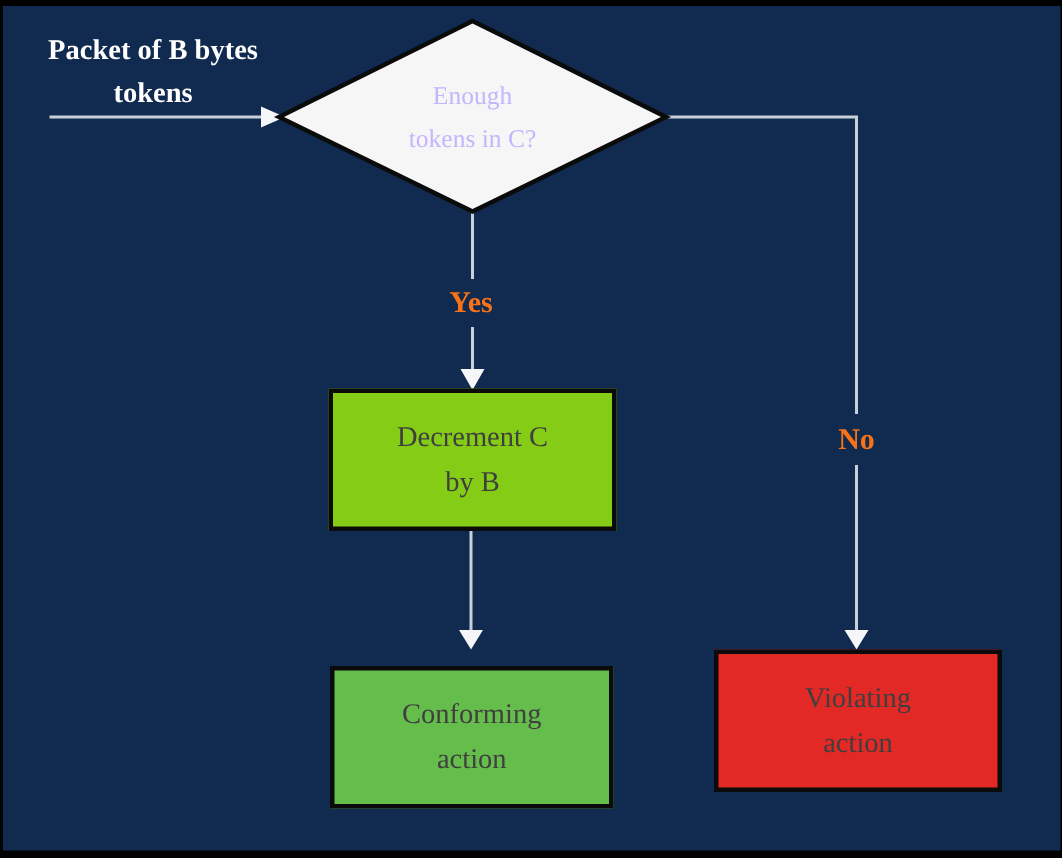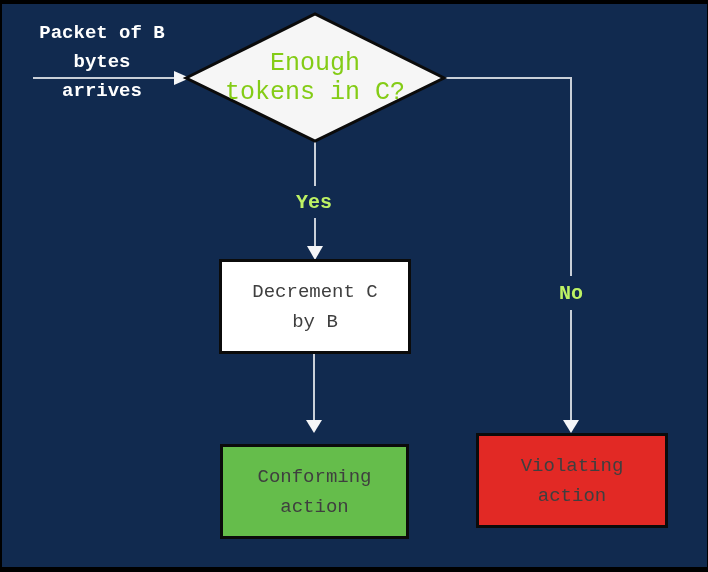--- a/index.html
+++ b/index.html
@@ -2,21 +2,21 @@
 <html><head>
 <meta charset="utf-8">
 <style>
   html, body { margin: 0; padding: 0; background: #000; }
   .canvas {
     position: relative;
     width: 708px;
     height: 572px;
     background: #000000;
     overflow: hidden;
-    font-family: Liberation Mono, monospace;
+    font-family: Liberation Serif, serif;
   }
   .page-bg {
     position: absolute;
     left: 2px; top: 4px; right: 1px; bottom: 5px;
     background: #112a4f;
   }
   .layer {
     position: absolute;
     left: 0; top: 0;
     width: 708px; height: 572px;
@@ -30,34 +30,34 @@
     font-weight: 700;
     line-height: 29px;
     color: #ffffff;
   }
   .start-label span { display: block; }
 
   .decision-label {
     position: absolute;
     left: 215px; top: 49px; width: 200px;
     text-align: center;
-    font-size: 25px;
+    font-size: 17px;
     line-height: 29px;
-    color: #84cc16;
+    color: #c4b5fd;
   }
   .decision-label span { display: block; }
 
   .branch-label {
     position: absolute;
     display: flex;
     align-items: center;
     justify-content: center;
     font-size: 20px;
     font-weight: 700;
-    color: #bef264;
+    color: #f97316;
   }
   .branch-label.yes { left: 291px; top: 186px; width: 46px; height: 32px; }
   .branch-label.no  { left: 549px; top: 239px; width: 44px; height: 34px; }
 
   .node-box {
     position: absolute;
     box-sizing: border-box;
     border: 3px solid #0b0b0b;
     display: flex;
     flex-direction: column;
@@ -96,37 +96,37 @@
       <polygon points="563,420 579,420 571,433"></polygon>
     </g>
 
     <g stroke-width="3" stroke="#0b0b0b">
       <polygon points="186,78 315,14 444,78 315,141" fill="#f6f6f6"></polygon>
     </g>
   </svg>
 
   <div class="start-label">
     <span>Packet of B bytes</span>
-    <span>arrives</span>
+    <span>tokens</span>
   </div>
 
   <div class="decision-label">
     <span>Enough</span>
     <span>tokens in C?</span>
   </div>
 
   <div class="branch-label yes" style="background-color: rgb(17, 42, 79);">
     <span>Yes</span>
   </div>
 
   <div class="branch-label no" style="background-color: rgb(17, 42, 79); margin-top: 37px;">
     <span>No</span>
   </div>
 
-  <div class="node-box process-box" style="background-color: #ffffff;">
+  <div class="node-box process-box" style="background-color: #84cc16;">
     <span>Decrement C</span>
     <span>by B</span>
   </div>
 
   <div class="node-box conforming-box" style="background-color: rgb(101, 189, 75);">
     <span>Conforming</span>
     <span>action</span>
   </div>
 
   <div class="node-box violating-box" style="background-color: rgb(226, 41, 37);">

